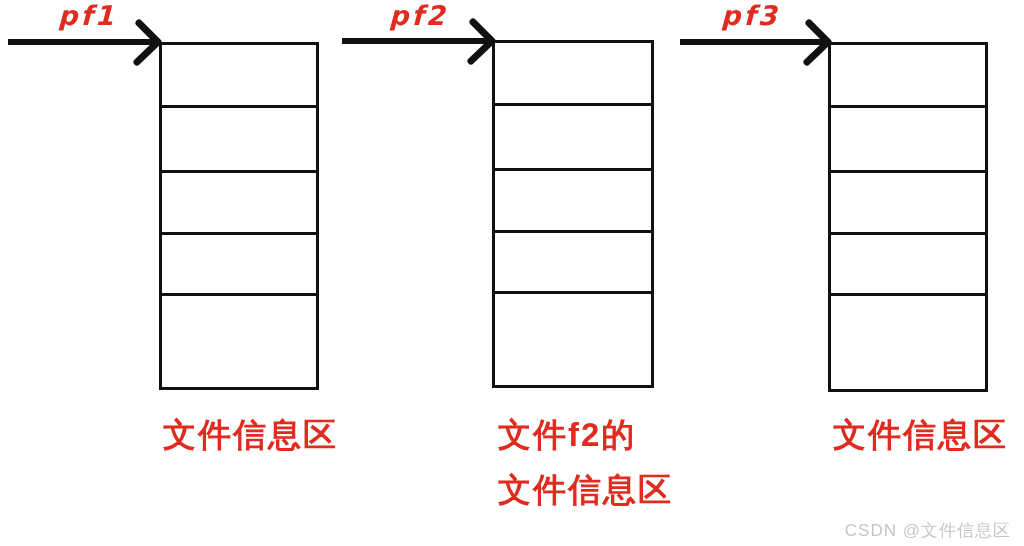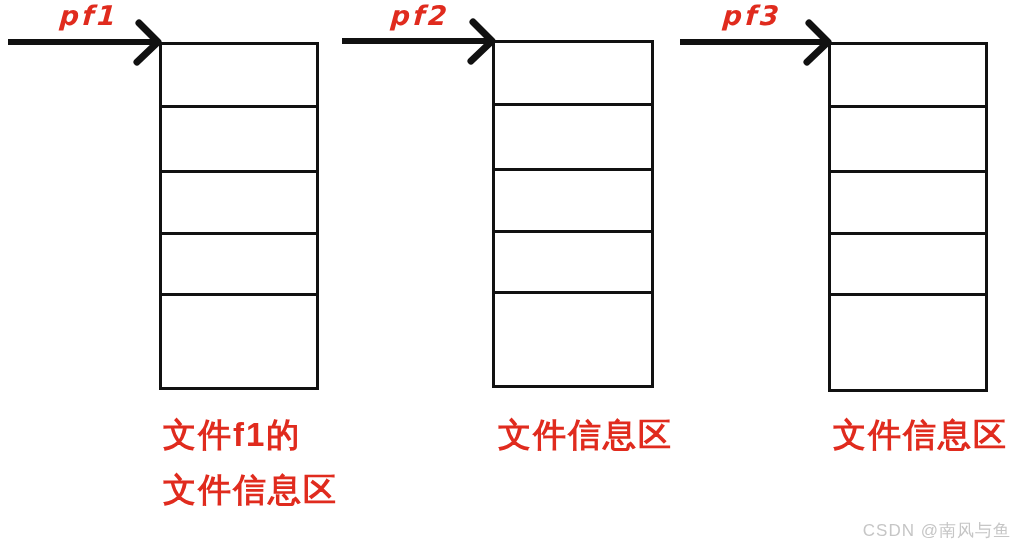--- a/index.html
+++ b/index.html
@@ -101,51 +101,51 @@
     <path class="arrow-head" d="M 131 3 L 150 22 L 129 42"></path>
   </svg>
   <div class="stack" id="stack-1">
       <div class="cell"></div>
       <div class="cell"></div>
       <div class="cell"></div>
       <div class="cell"></div>
       <div class="cell"></div>
     </div>
   <div class="caption" id="caption-1">
-    <div>文件f1的</div>
     <div>文件信息区</div>
   </div>
 
   <span class="pointer-label" id="label-2">pf2</span>
   <svg class="arrow-svg" id="arrow-2" width="155" height="44" viewBox="0 0 155 44">
     <path class="arrow-line" d="M 0 22 L 147 22"></path>
     <path class="arrow-head" d="M 131 3 L 150 22 L 129 42"></path>
   </svg>
   <div class="stack" id="stack-2">
       <div class="cell"></div>
       <div class="cell"></div>
       <div class="cell"></div>
       <div class="cell"></div>
       <div class="cell"></div>
     </div>
   <div class="caption" id="caption-2">
+    <div>文件f2的</div>
     <div>文件信息区</div>
   </div>
 
   <span class="pointer-label" id="label-3">pf3</span>
   <svg class="arrow-svg" id="arrow-3" width="153" height="44" viewBox="0 0 153 44">
     <path class="arrow-line" d="M 0 22 L 145 22"></path>
     <path class="arrow-head" d="M 129 3 L 148 22 L 127 42"></path>
   </svg>
   <div class="stack" id="stack-3">
       <div class="cell"></div>
       <div class="cell"></div>
       <div class="cell"></div>
       <div class="cell"></div>
       <div class="cell"></div>
     </div>
   <div class="caption" id="caption-3">
     <div>文件信息区</div>
   </div>
 
-  <div class="watermark">CSDN @南风与鱼</div>
+  <div class="watermark">CSDN @文件信息区</div>
 
 </div>
 
 </body></html>

